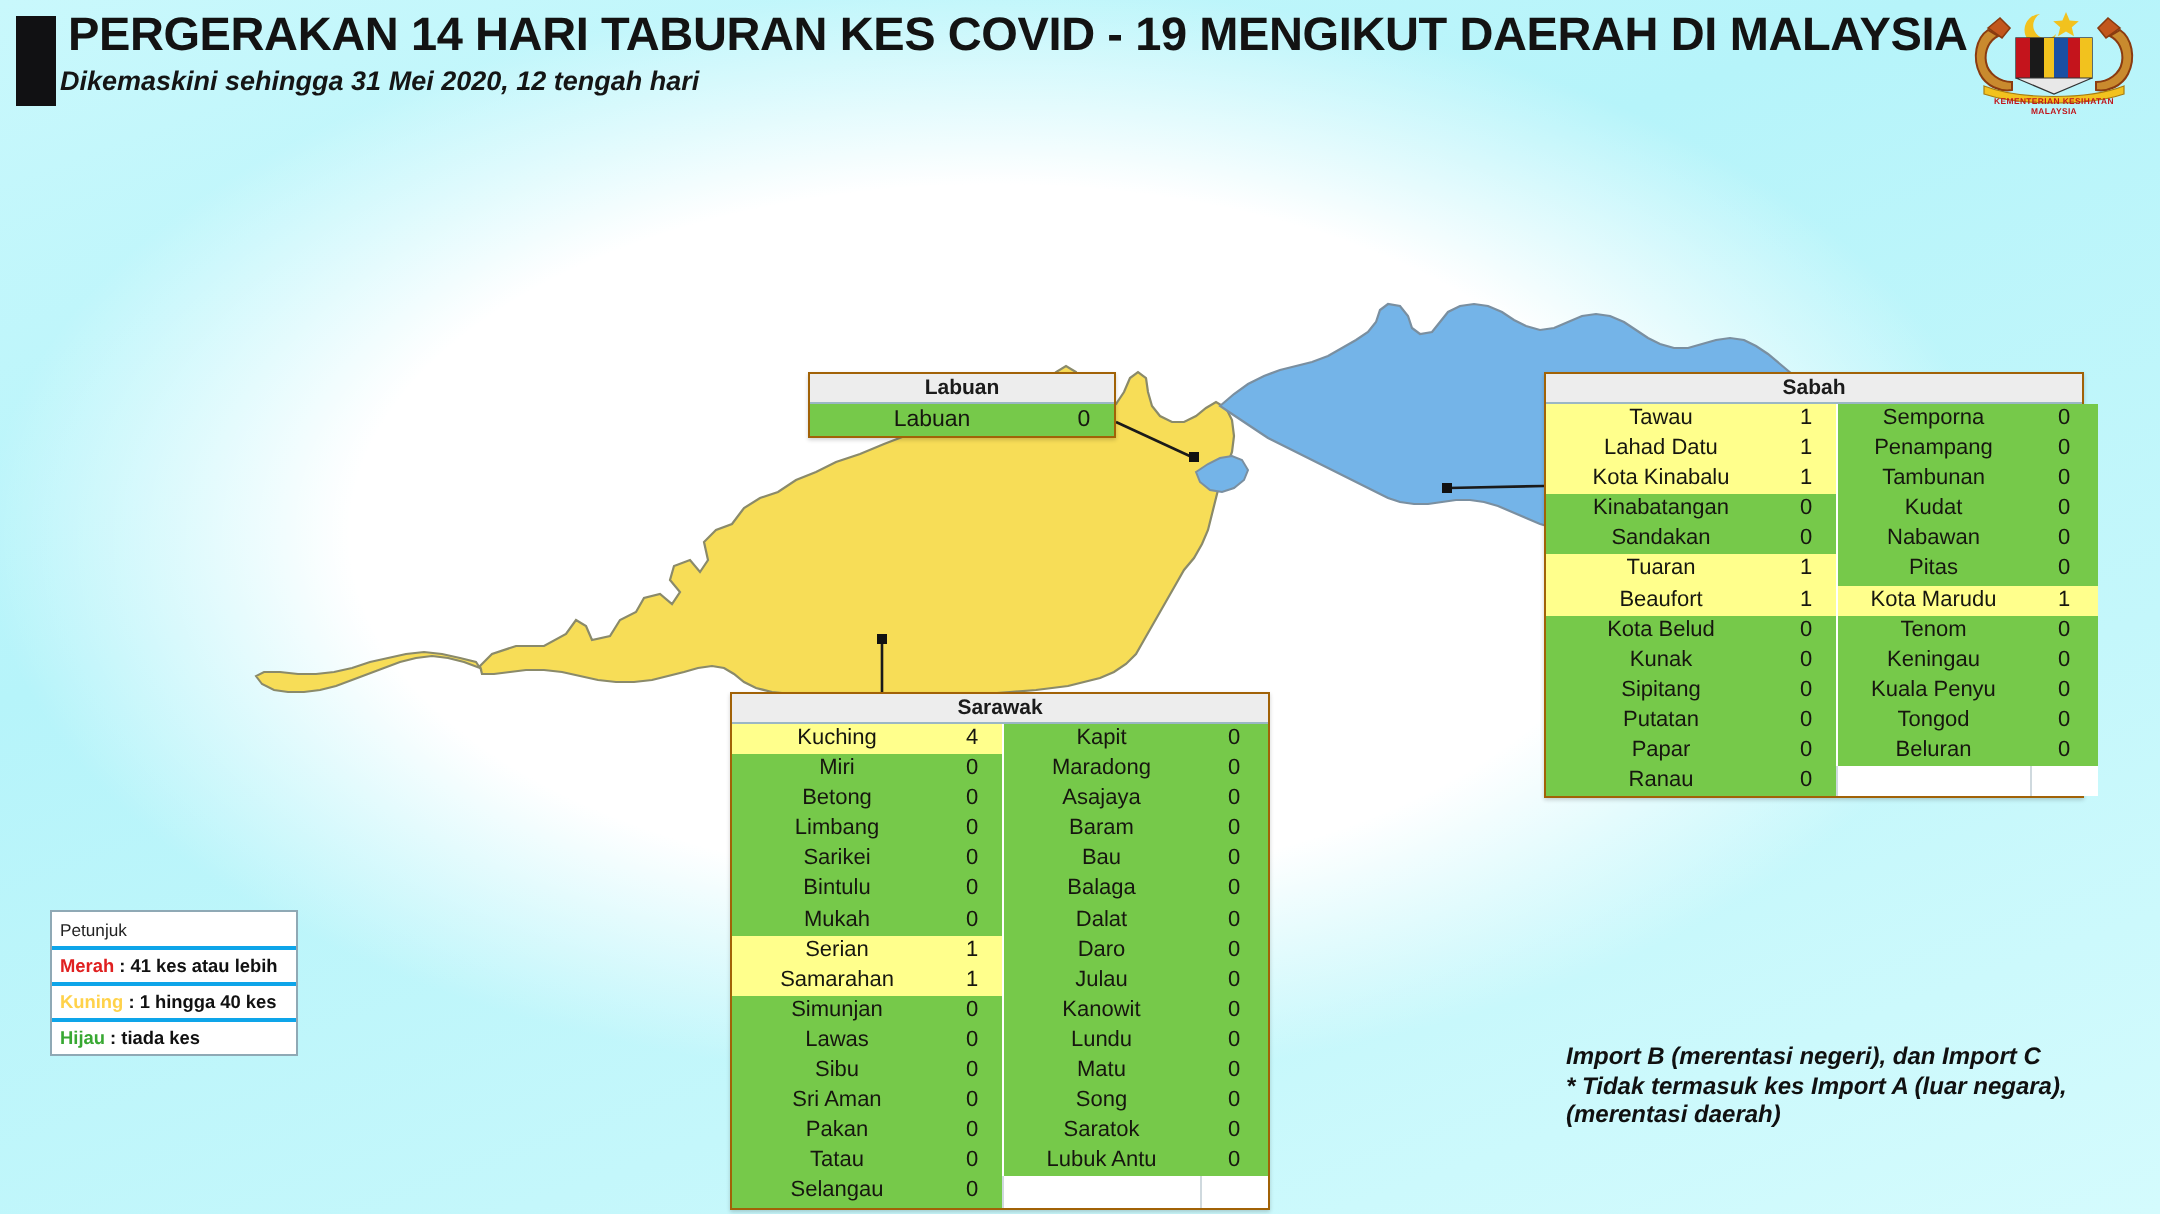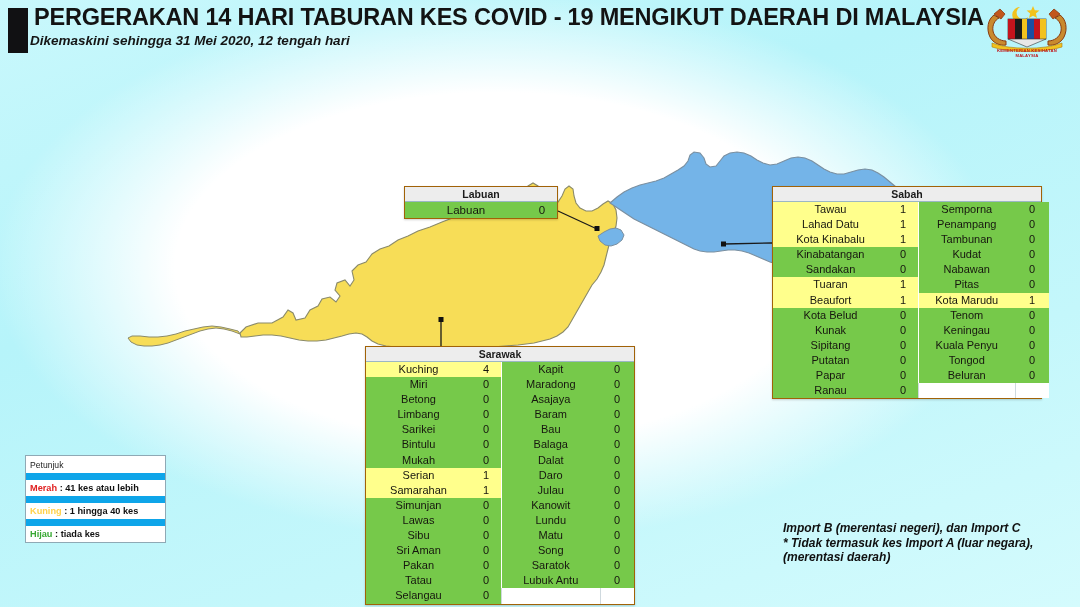--- a/index.html
+++ b/index.html
@@ -88,25 +88,25 @@
   #labuan-card .card-title { height:15px; line-height:15px; }
   #labuan-card td { height:16px; line-height:16px; font-size:11.5px; }
 
   
   #sarawak-card { left:365px; top:346px; width:270px; }
   
   #sabah-card { left:772px; top:186px; width:270px; }
 
   
   #legend {
-    position:absolute; left:25px; top:455px; width:141px; z-index:15;
+    position:absolute; left:25px; top:455px; width:124px; z-index:15;
     background:#fff; border:1px solid #8fa9b5; font-size:9px;
   }
   #legend .lg-row {
-    border-top:7px solid #0ea5e9;
+    border-top:2px solid #0ea5e9;
     padding:2.5px 4px; line-height:11px; white-space:nowrap;
     color:#111; font-weight:bold; font-size:9.2px;
   }
   #legend .lg-head {
     padding:4px 4px 4px 4px; font-size:8.6px; color:#222; font-weight:normal;
     line-height:11px; height:17px;
   }
   .sw-merah  { color:#e02020; }
   .sw-kuning { color:#ffd24a; }
   .sw-hijau  { color:#38a832; }

